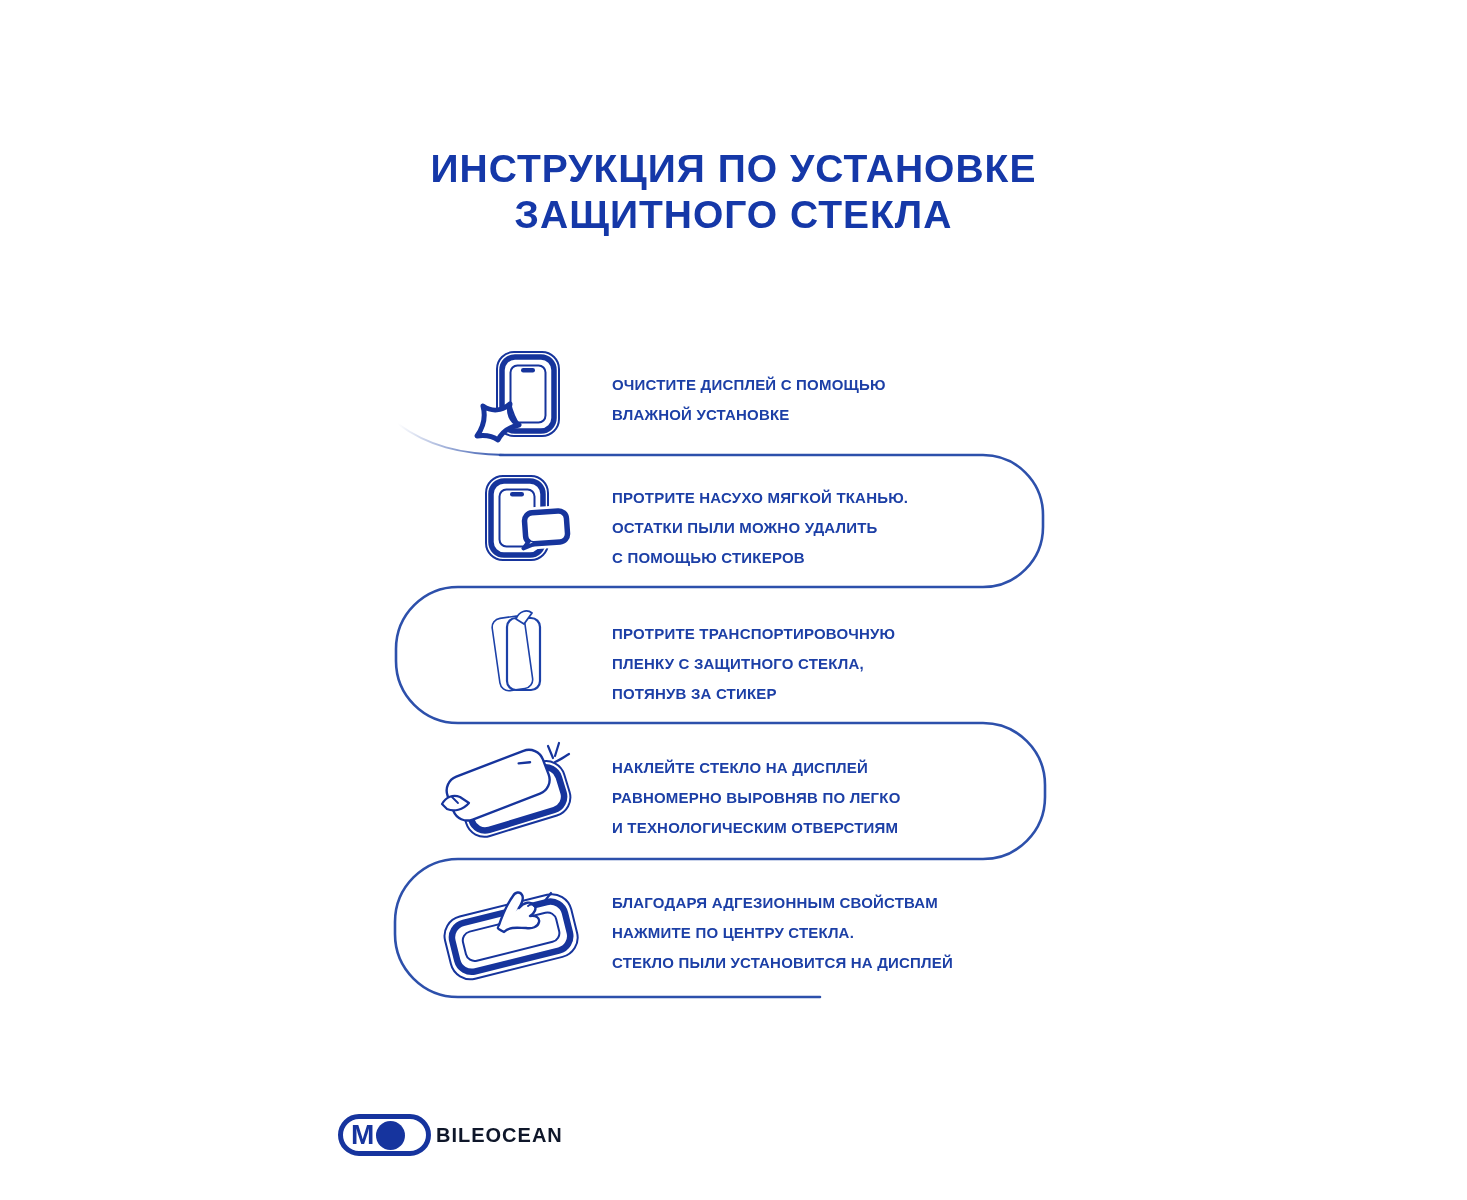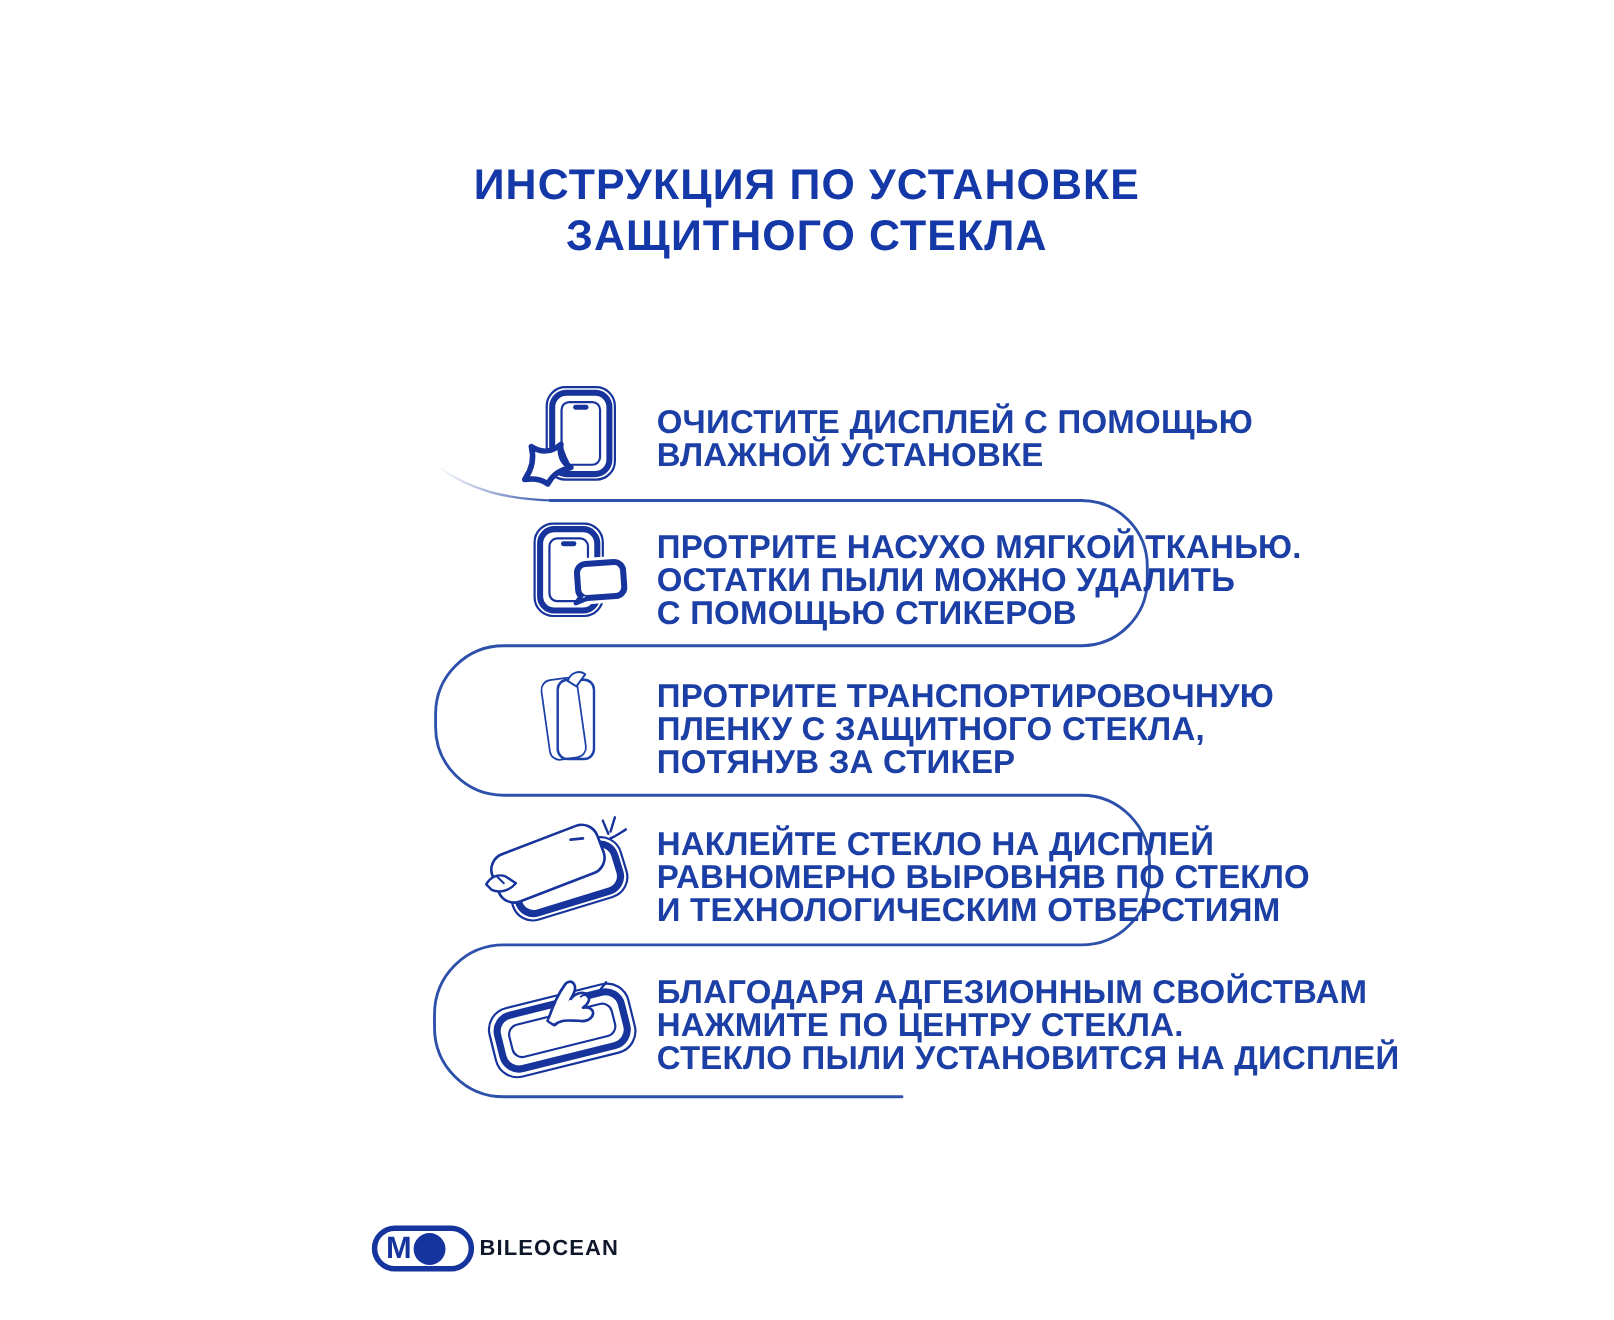--- a/index.html
+++ b/index.html
@@ -17,23 +17,23 @@
     text-align:center;
     color:#1538a8;
     font-size:39px;line-height:46px;font-weight:700;
     letter-spacing:1px;
     margin:0;
   }
   .title span{display:block;}
   .step{position:absolute;left:0;top:0;width:1467px;height:0;}
   .step-icon{position:absolute;}
   .step-text{
-    position:absolute;left:597px;
+    position:absolute;left:612px;
     color:#1c3fa6;
-    font-size:30px;line-height:30px;font-weight:700;
+    font-size:15px;line-height:30px;font-weight:700;
     letter-spacing:0.2px;
     white-space:nowrap;
   }
   .step-text span{display:block;}
   
   .logo{
     position:absolute;left:338px;top:1114px;height:42px;
     display:flex;align-items:center;
   }
   .logo-badge{
@@ -161,21 +161,21 @@
           <rect x="10" y="22" width="102" height="46" rx="15" fill="#fff" stroke-width="2.4"></rect>
           <path d="M 88 32 L 99 35" stroke-width="2.4"></path>
         </g>
         <path d="M 112 6 L 117 18 M 123 3 L 119 16 M 133 14 C 128 17 124 20 119 22" stroke-width="2.2"></path>
         <path d="M 6 64 C 10 57 17 54 24 57 L 33 63 C 27 70 18 72 11 69 Z" fill="#fff" stroke-width="2.2"></path>
         <path d="M 16 57 L 22 63" stroke-width="1.8"></path>
       </g>
     </svg>
     <div class="step-text" style="top:753px">
       <span>НАКЛЕЙТЕ СТЕКЛО НА ДИСПЛЕЙ</span>
-      <span>РАВНОМЕРНО ВЫРОВНЯВ ПО СТЕКЛО</span>
+      <span>РАВНОМЕРНО ВЫРОВНЯВ ПО ЛЕГКО</span>
       <span>И ТЕХНОЛОГИЧЕСКИМ ОТВЕРСТИЯМ</span>
     </div>
   </div>
 
   <div class="step">
     <svg class="step-icon" style="left:438px;top:876px" width="152" height="106" viewBox="0 0 152 106">
       <g stroke="#16349c" stroke-linejoin="round" stroke-linecap="round" fill="none">
         <g transform="rotate(-14 76 60)">
           <rect x="8" y="28" width="130" height="64" rx="20" stroke-width="2"></rect>
           <rect x="15" y="35" width="116" height="50" rx="15" stroke-width="6.5"></rect>

